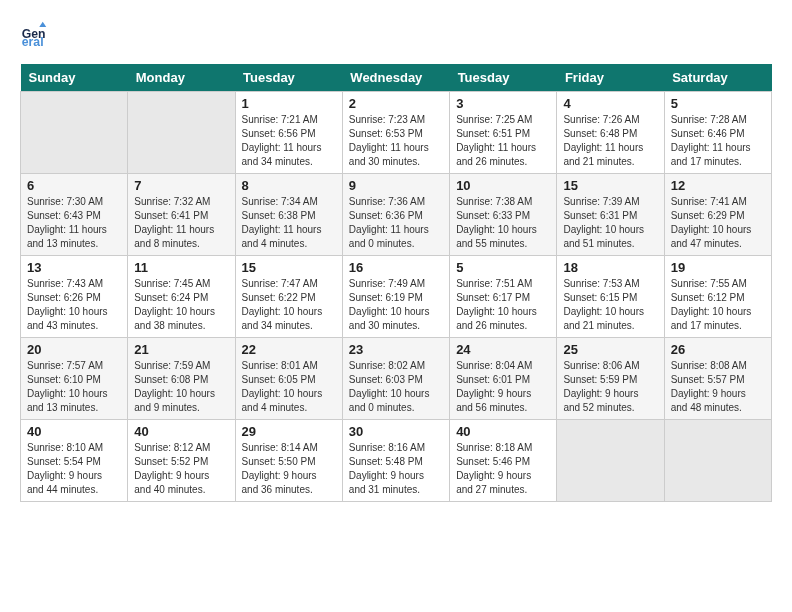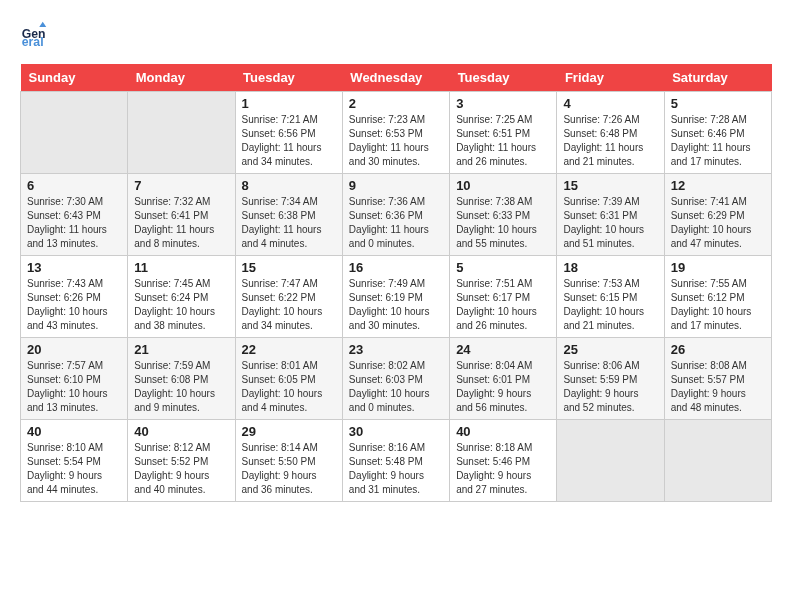--- a/index.html
+++ b/index.html
@@ -36,21 +36,21 @@
     .location {
       font-size: 16px;
       color: #555;
     }
     table {
       width: 100%;
       border-collapse: collapse;
       font-size: 11px;
     }
     thead tr th {
-      background-color: #ef4444;
+      background-color: #0f766e;
       color: #fff;
       text-align: left;
       padding: 6px 8px;
       font-size: 13px;
       font-weight: bold;
     }
     tbody tr td {
       border: 1px solid #ccc;
       vertical-align: top;
       padding: 4px 6px;

